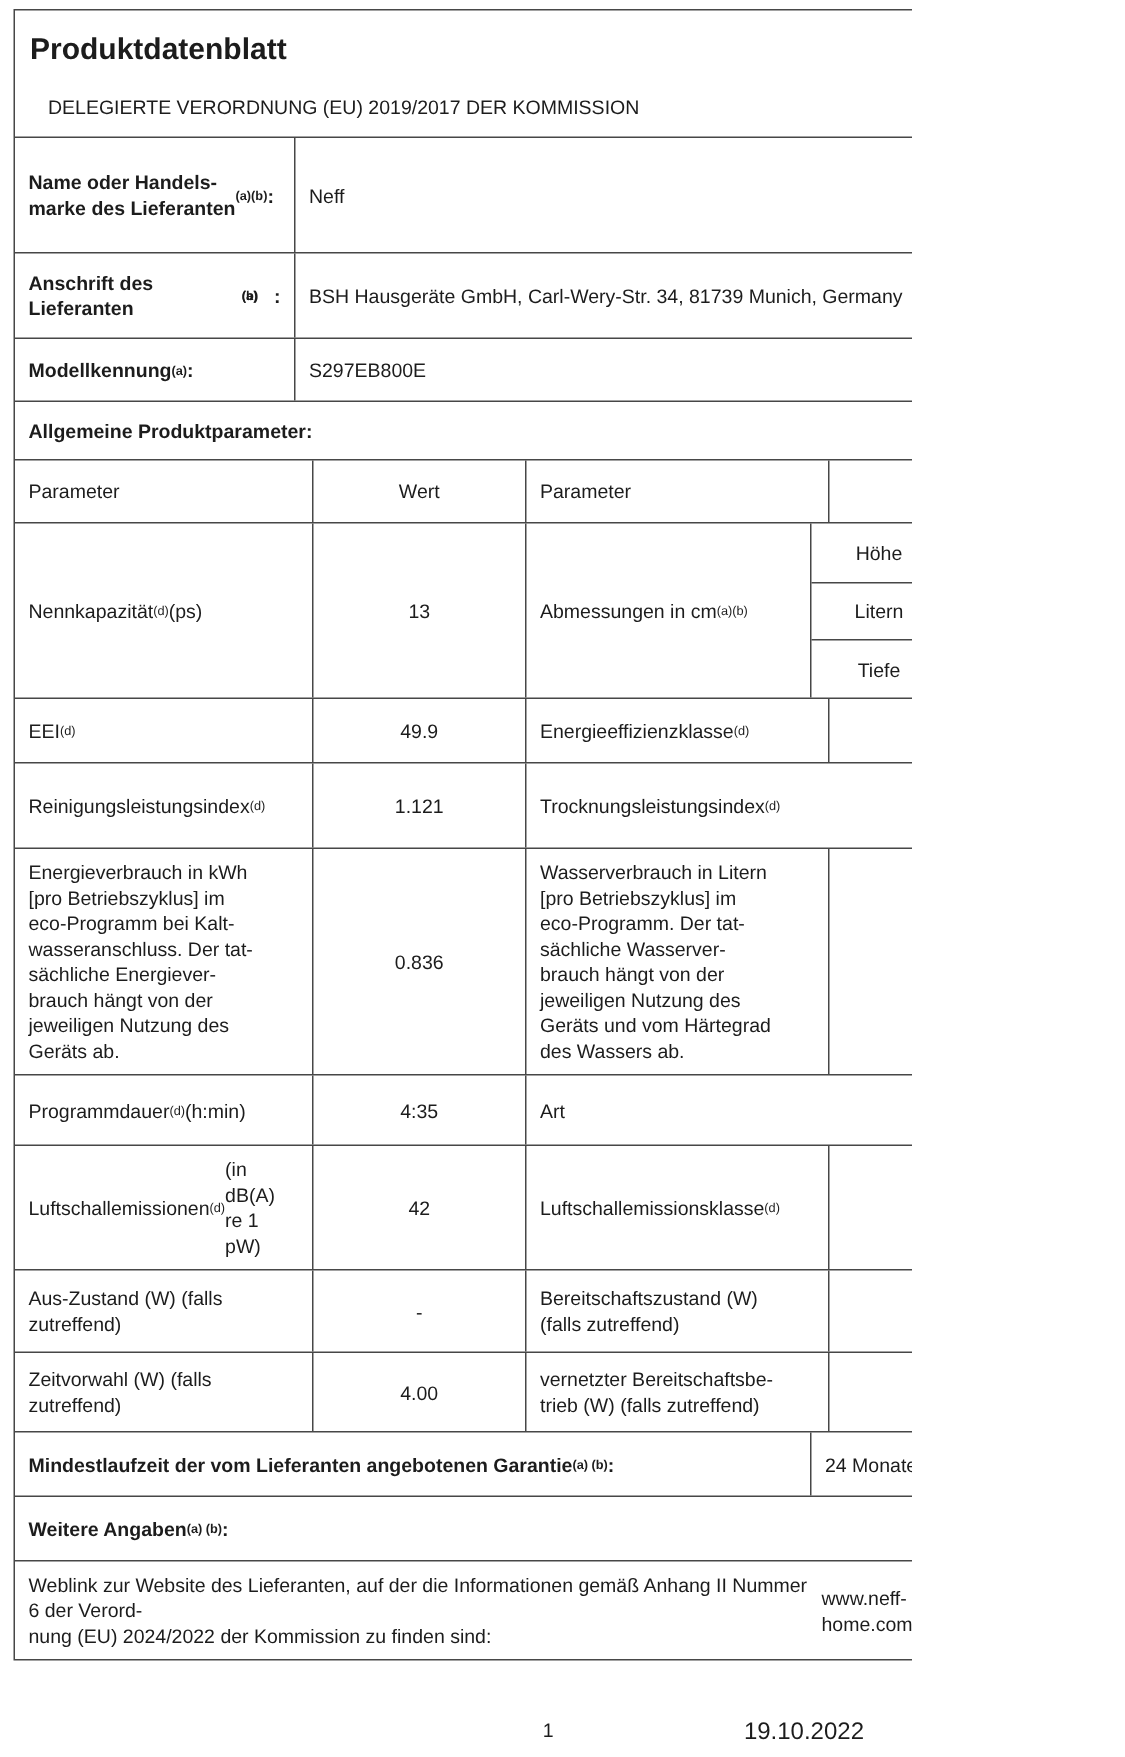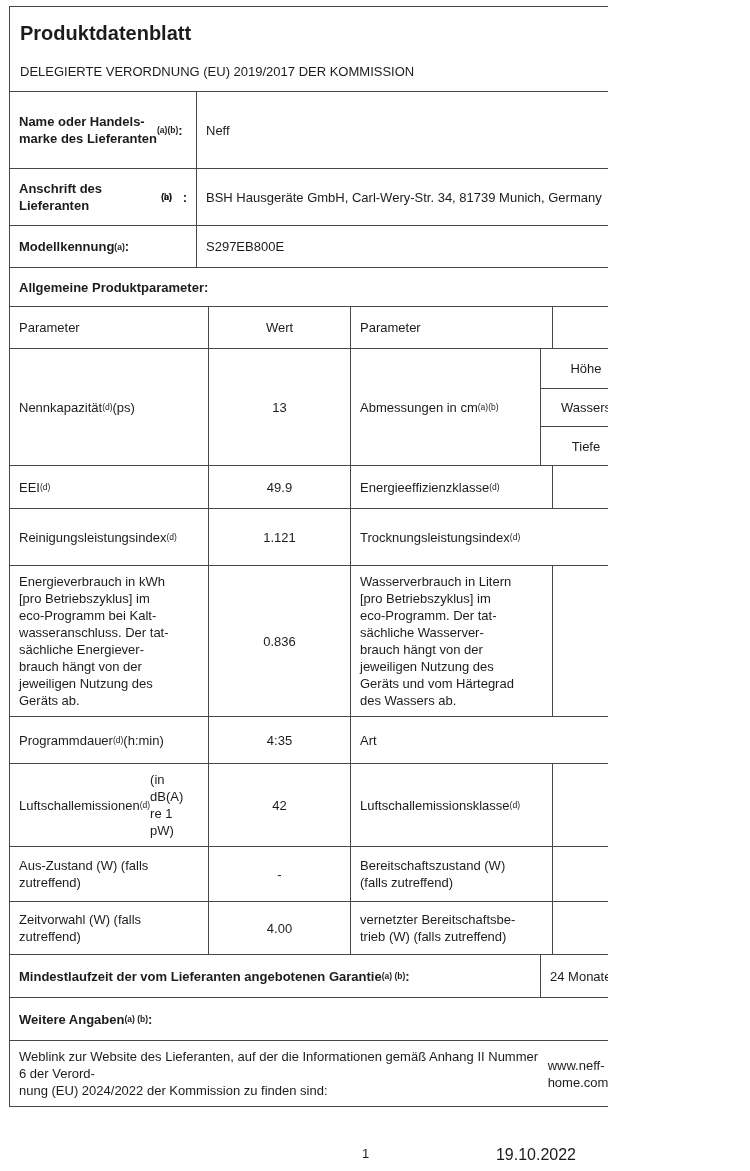--- a/index.html
+++ b/index.html
@@ -13,21 +13,21 @@
   .colsG{grid-template-columns:530px 1fr;}
   .cell{box-sizing:border-box;padding:7px 9px;display:flex;align-items:center;
         font-size:13px;line-height:17px;white-space:pre-line;text-align:left;}
   .cell.bl{border-left:1px solid #474747;}
   .cell.center{justify-content:center;text-align:left;margin-left:12px;}
   .bold{font-weight:bold;}
   sup{font-size:8.5px;line-height:0;vertical-align:5px;}
   
   .hdr{padding:14px 10px 12px 10px;}
   .title{font-size:20px;font-weight:bold;line-height:24px;}
-  .subtitle{font-size:13px;margin-top:19px;line-height:15px;}
+  .subtitle{font-size:13px;margin-top:19px;line-height:15px;margin-left:12px;}
   
   .r-name{min-height:76px}.r-addr{min-height:56px}.r-model{min-height:41px}
   .r-section{min-height:38px}.r-phead{min-height:41px}.r-dims{min-height:116px}
   .r-eei{min-height:42px}.r-clean{min-height:56px}.r-energy{min-height:146px}
   .r-prog{min-height:46px}.r-noise{min-height:58px}.r-off{min-height:54px}
   .r-delay{min-height:52px}.r-guar{min-height:42px}.r-more{min-height:42px}
   .r-web{min-height:62px}
   
   .dims{padding:0;display:grid;grid-template-rows:1fr 1fr 1fr;align-items:stretch;}
   .dimrow{display:grid;grid-template-columns:90px 1fr;border-top:1px solid #474747;}
@@ -80,21 +80,21 @@
       <div class="cell bl"><span>Parameter</span></div>
       <div class="cell bl center"><span>Wert</span></div>
     </div>
 
     <div class="row cols4 r-dims">
       <div class="cell"><span>Nennkapazität </span><sup>(d)</sup><span> (ps)</span></div>
       <div class="cell bl center"><span>13</span></div>
       <div class="cell bl"><span>Abmessungen in cm </span><sup>(a)</sup><span> </span><sup>(b)</sup></div>
       <div class="cell bl dims">
         <div class="dimrow first"><div class="dimcell"><span>Höhe</span></div><div class="dimcell bl"><span>87</span></div></div>
-        <div class="dimrow"><div class="dimcell"><span>Wassers</span></div><div class="dimcell bl"><span>60</span></div></div>
+        <div class="dimrow"><div class="dimcell"><span>Litern</span></div><div class="dimcell bl"><span>60</span></div></div>
         <div class="dimrow"><div class="dimcell"><span>Tiefe</span></div><div class="dimcell bl"><span>55</span></div></div>
       </div>
     </div>
 
     <div class="row cols4 r-eei">
       <div class="cell"><span>EEI </span><sup>(d)</sup></div>
       <div class="cell bl center"><span>49.9</span></div>
       <div class="cell bl"><span>Energieeffizienzklasse </span><sup>(d)</sup></div>
       <div class="cell bl center"><span>D </span><sup>(c)</sup></div>
     </div>

